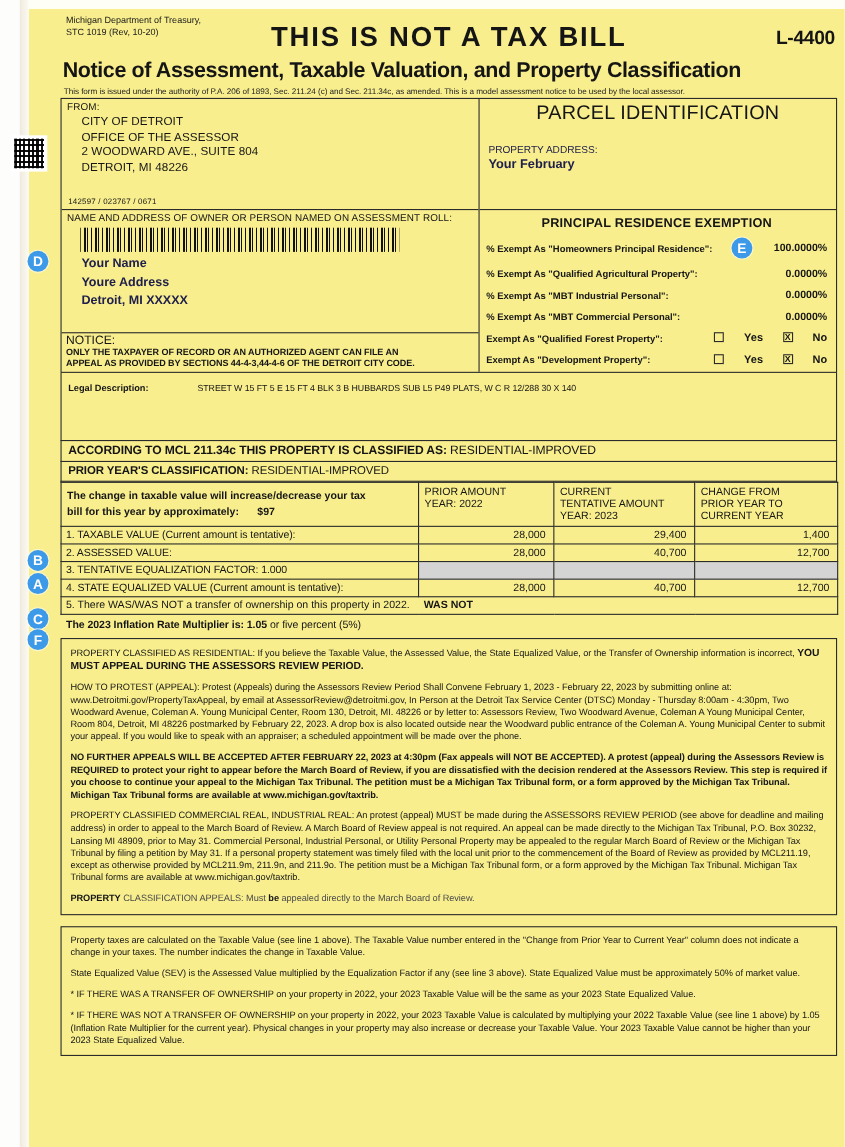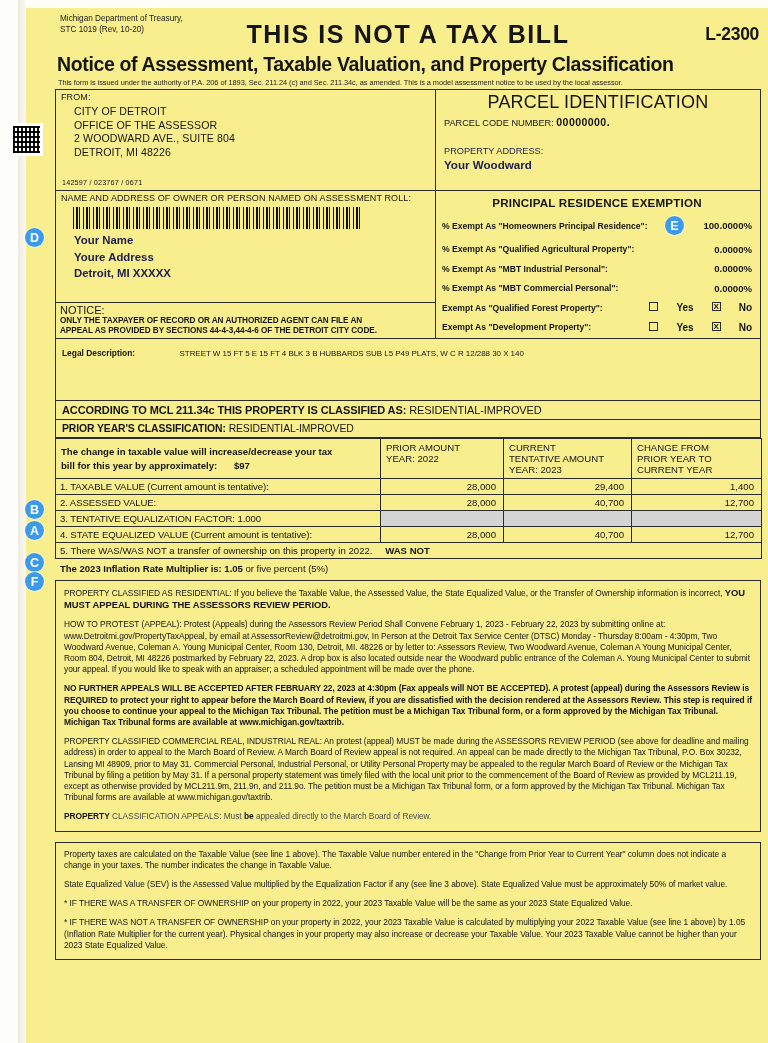--- a/index.html
+++ b/index.html
@@ -199,21 +199,21 @@
 <div class="callout" style="left:25px; top:572px;">F</div>
 
 <div class="doc">
 
   <div class="hdr-row">
     <div class="dept">
       <div>Michigan Department of Treasury,</div>
       <div>STC 1019 (Rev, 10-20)</div>
     </div>
     <div class="not-tax-bill">THIS IS NOT A TAX BILL</div>
-    <div class="form-no">L-2300</div>
+    <div class="form-no">L-4400</div>
   </div>
   <div class="notice-title">Notice of Assessment, Taxable Valuation, and Property Classification</div>
   <div class="authority">This form is issued under the authority of P.A. 206 of 1893, Sec. 211.24 (c) and Sec. 211.34c, as amended. This is a model assessment notice to be used by the local assessor.</div>
 
   <div class="top-block">
     <div class="col-left">
 
       <div class="from-cell">
         <div class="lbl-sm">FROM:</div>
         <div class="from-lines">
@@ -240,26 +240,22 @@
         <div class="notice-txt">ONLY THE TAXPAYER OF RECORD OR AN AUTHORIZED AGENT CAN FILE AN</div>
         <div class="notice-txt">APPEAL AS PROVIDED BY SECTIONS 44-4-3,44-4-6 OF THE DETROIT CITY CODE.</div>
       </div>
 
     </div>
 
     <div class="col-right">
 
       <div class="parcel-cell">
         <div class="parcel-title">PARCEL IDENTIFICATION</div>
-        <div class="parcel-line">
-          <span>PARCEL CODE NUMBER:</span>
-          <b>00000000.</b>
-        </div>
         <div class="prop-addr-lbl">PROPERTY ADDRESS:</div>
-        <div class="prop-addr-val">Your Woodward</div>
+        <div class="prop-addr-val">Your February</div>
       </div>
 
       <div class="pre-cell">
         <div class="pre-title">PRINCIPAL RESIDENCE EXEMPTION</div>
 
         <div class="pre-row">
           <span class="pre-lbl">% Exempt As "Homeowners Principal Residence":</span>
           <span class="callout inline">E</span>
           <span class="pre-val">100.0000%</span>
         </div>

